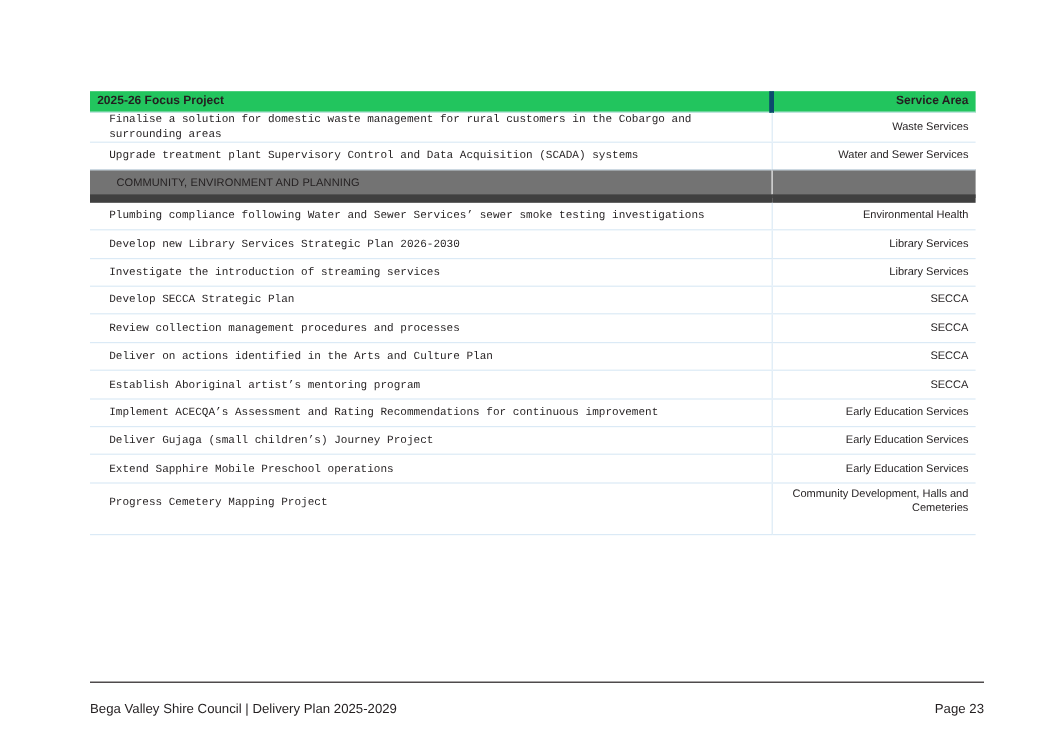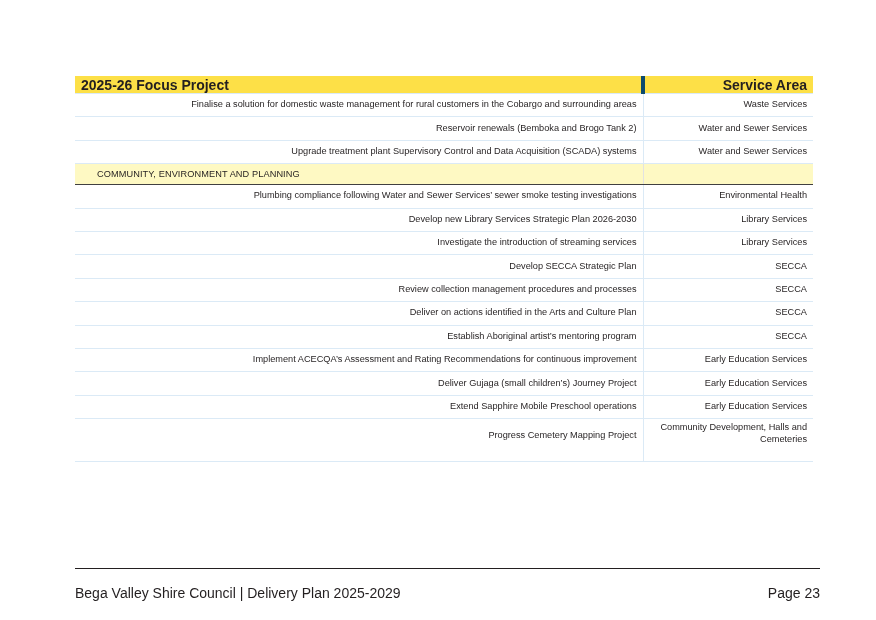--- a/index.html
+++ b/index.html
@@ -36,59 +36,60 @@
 
   .focus-table th,
   .focus-table td {
     padding: 0;
     vertical-align: middle;
     border-bottom: 1px solid #dbeaf6;
   }
 
   
   thead th {
-    background: #fde047;
+    background: #22c55e;
     height: 17px;
     font-weight: bold;
-    font-size: 14px;
+    font-size: 10px;
     border-bottom: 1px solid #c2dfee;
   }
   th.h-project {
     text-align: left;
     padding-left: 6px;
   }
   th.h-area {
     text-align: right;
     padding-right: 6px;
     border-left: 4px solid #0c4a6e;
   }
 
   
   tbody tr.data-row td {
     height: 22.4px;
   }
   td.cell-project {
-    text-align: right;
+    text-align: left;
     padding-left: 16px;
     padding-right: 6px;
     line-height: 1.28;
+    font-family: Liberation Mono, monospace;
   }
   td.cell-area {
     text-align: right;
     padding-right: 6px;
     padding-left: 6px;
     border-left: 1px solid #dbeaf6;
     line-height: 1.28;
   }
 
   
   tr.section-row td {
-    background: #fef9c3;
+    background: #737373;
     height: 20px;
-    border-bottom: 1px solid #404040;
+    border-bottom: 7px solid #404040;
   }
   tr.section-row td.section-label {
     padding-left: 22px;
     letter-spacing: 0.1px;
     font-size: 9.2px;
   }
   tr.section-row td.section-blank {
     border-left: 1px solid #e2e2e2;
   }
 
@@ -107,21 +108,21 @@
     border-top: 1.4px solid #231f20;
   }
   .footer {
     position: absolute;
     left: 75px;
     top: 585px;
     width: 745px;
     display: flex;
     justify-content: space-between;
     align-items: baseline;
-    font-size: 14px;
+    font-size: 11px;
     color: #231f20;
   }
   .footer-left { text-align: left; }
   .footer-right { text-align: right; }
 </style>
 </head>
 <body>
 
 <div class="page">
 
@@ -135,24 +136,20 @@
         <th class="h-project">2025-26 Focus Project</th>
         <th class="h-area">Service Area</th>
       </tr>
     </thead>
     <tbody id="table-body">
         <tr class="data-row">
           <td class="cell-project">Finalise a solution for domestic waste management for rural customers in the Cobargo and surrounding areas</td>
           <td class="cell-area">Waste Services</td>
         </tr>
         <tr class="data-row">
-          <td class="cell-project">Reservoir renewals (Bemboka and Brogo Tank 2)</td>
-          <td class="cell-area">Water and Sewer Services</td>
-        </tr>
-        <tr class="data-row">
           <td class="cell-project">Upgrade treatment plant Supervisory Control and Data Acquisition (SCADA) systems</td>
           <td class="cell-area">Water and Sewer Services</td>
         </tr>
         <tr class="section-row">
           <td class="section-label">COMMUNITY, ENVIRONMENT AND PLANNING</td>
           <td class="section-blank"></td>
         </tr>
         <tr class="data-row">
           <td class="cell-project">Plumbing compliance following Water and Sewer Services’ sewer smoke testing investigations</td>
           <td class="cell-area">Environmental Health</td>

